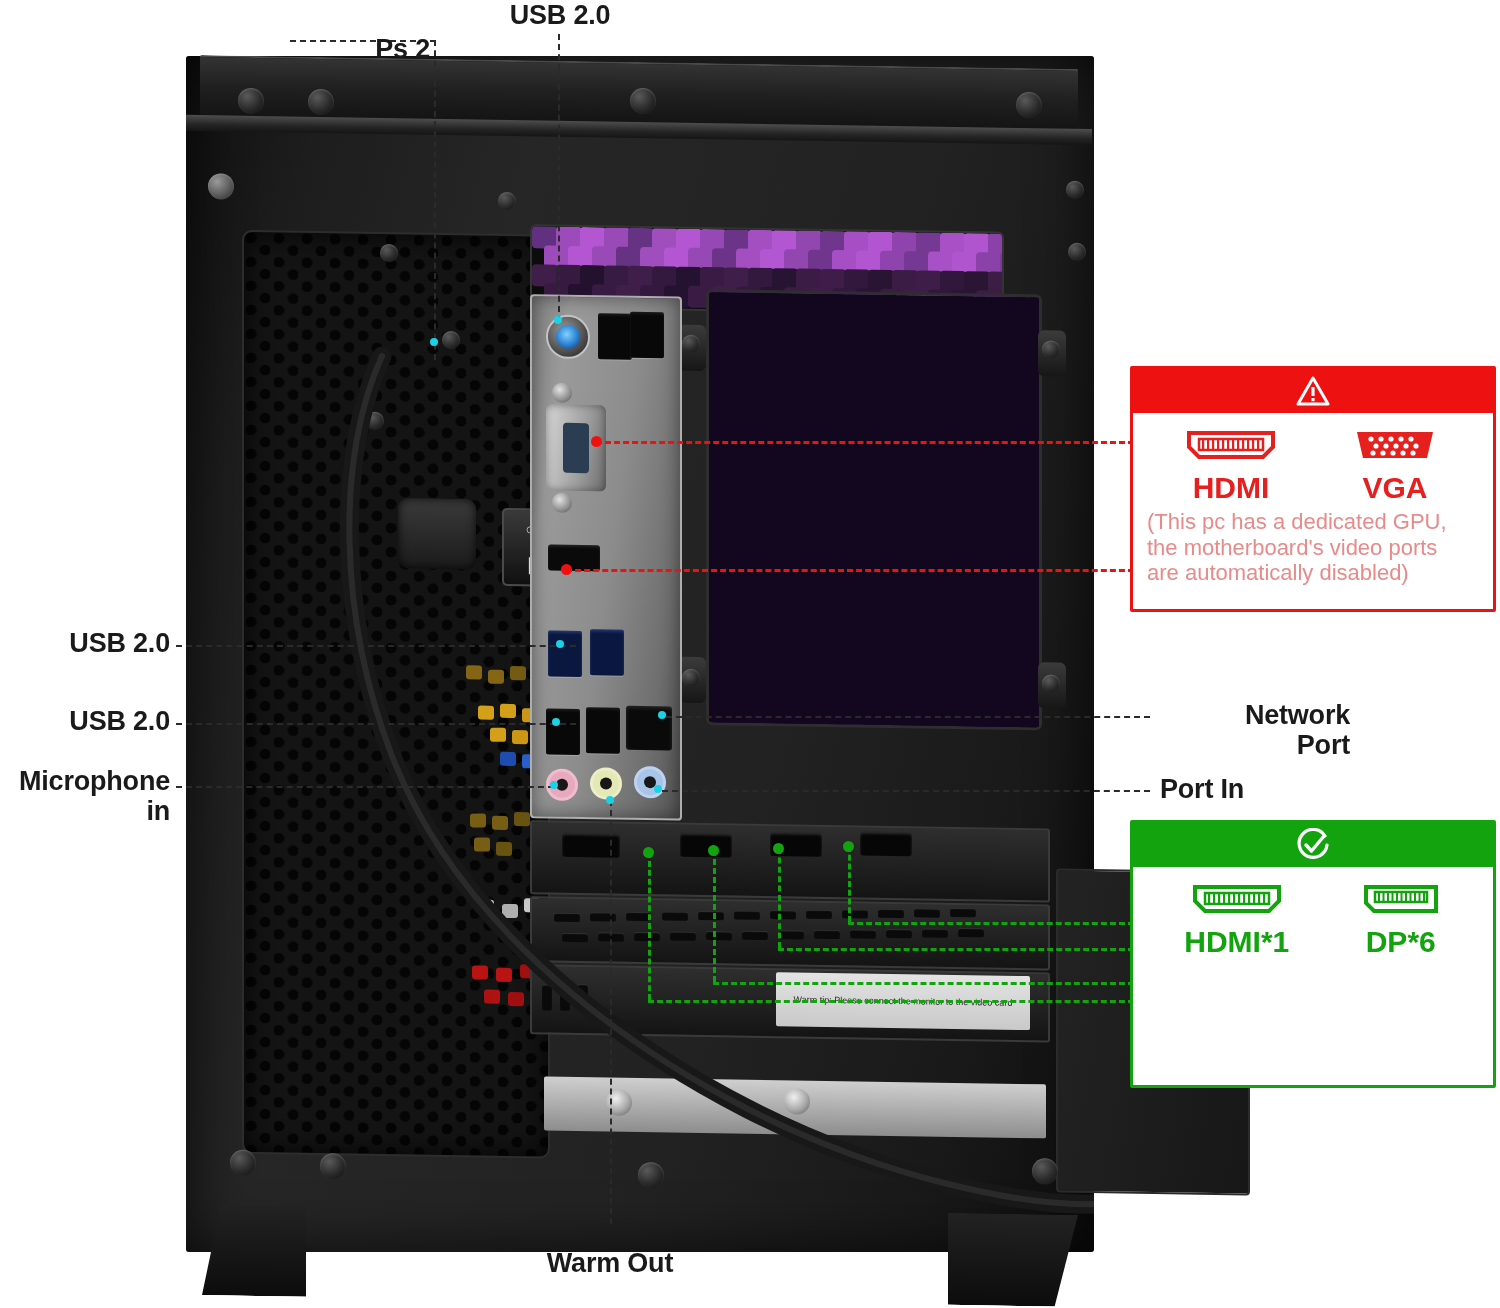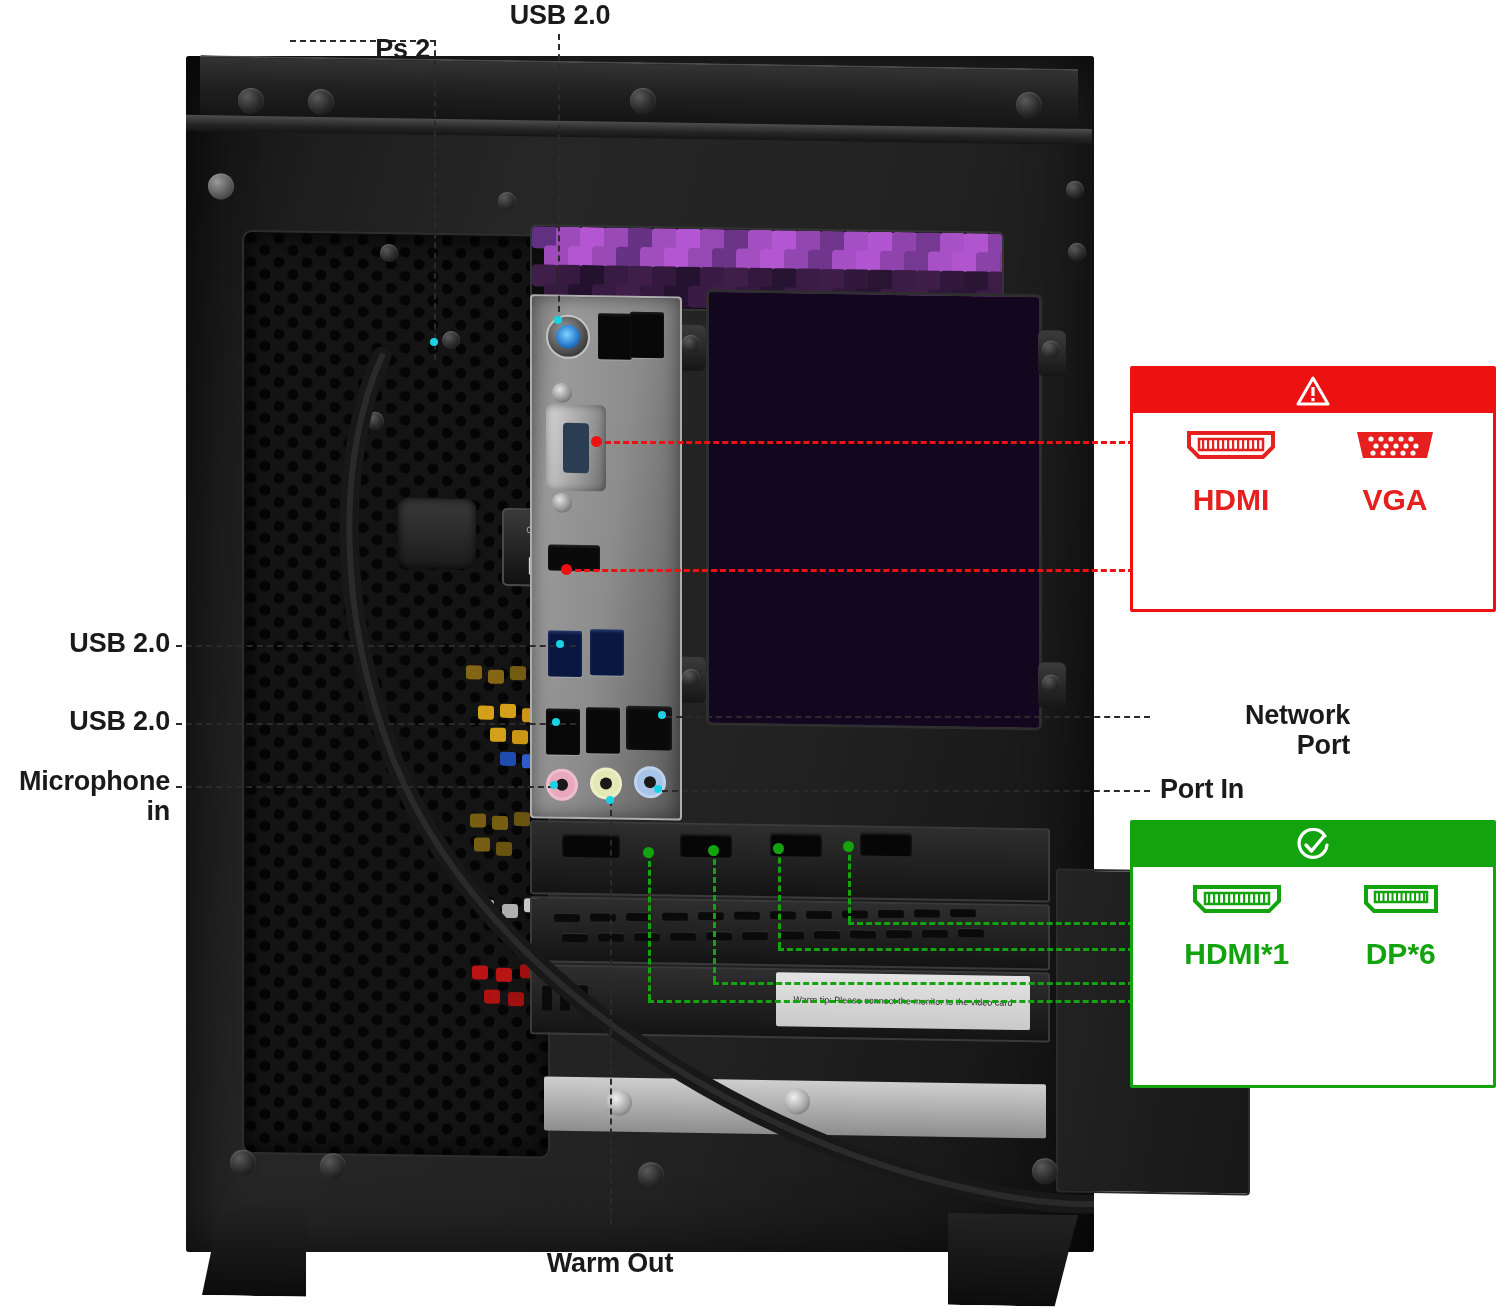--- a/index.html
+++ b/index.html
@@ -159,21 +159,21 @@
 
   
   .callout{position:absolute;background:#fff;border-radius:2px;}
   #red-box{left:1130px;top:366px;width:360px;height:240px;border:3px solid #ee1111;}
   #red-box .hdr{height:44px;background:#ee1111;display:flex;align-items:center;justify-content:center;}
   #green-box{left:1130px;top:820px;width:360px;height:262px;border:3px solid #13a30e;}
   #green-box .hdr{height:44px;background:#13a30e;display:flex;align-items:center;justify-content:center;}
   .co-ports{display:flex;justify-content:space-around;align-items:flex-end;
      padding:12px 16px 0 16px;}
   .co-item{text-align:center;}
-  .co-name{font-size:30px;font-weight:bold;margin-top:14px;}
+  .co-name{font-size:30px;font-weight:bold;margin-top:2px;}
   #red-box .co-name{color:#e61f1f;}
   #green-box .co-name{color:#13a30e;}
   .co-note{font-size:22px;line-height:1.16;padding:4px 12px 0 14px;white-space:pre-line;}
   #red-box .co-note{color:#e98a8a;}
   #green-box .co-note{color:#7fc98a;}
 </style>
 </head>
 <body>
 
 <div id="case-wrap">
@@ -545,20 +545,23 @@
           <circle cx="26" cy="28" r="2.6"></circle>
             <circle cx="36" cy="28" r="2.6"></circle>
             <circle cx="46" cy="28" r="2.6"></circle>
           <circle cx="56" cy="28" r="2.6"></circle>
             <circle cx="66" cy="28" r="2.6"></circle>
         </g>
       </svg>
       <div class="co-name">VGA</div>
     </div>
   </div>
+  <div class="co-note">(This pc has a dedicated GPU,
+the motherboard's video ports
+are automatically disabled)</div>
 </div>
 
 <div class="callout" id="green-box">
   <div class="hdr">
     <svg width="34" height="34" viewBox="0 0 34 34">
       <path d="M29 8 A14 14 0 1 0 31 17" fill="none" stroke="#ffffff" stroke-width="3.2" stroke-linecap="round"></path>
       <path d="M10 17 L15.5 23 L28 8" fill="none" stroke="#ffffff" stroke-width="3.4" stroke-linecap="round" stroke-linejoin="round"></path>
     </svg>
   </div>
   <div class="co-ports">

